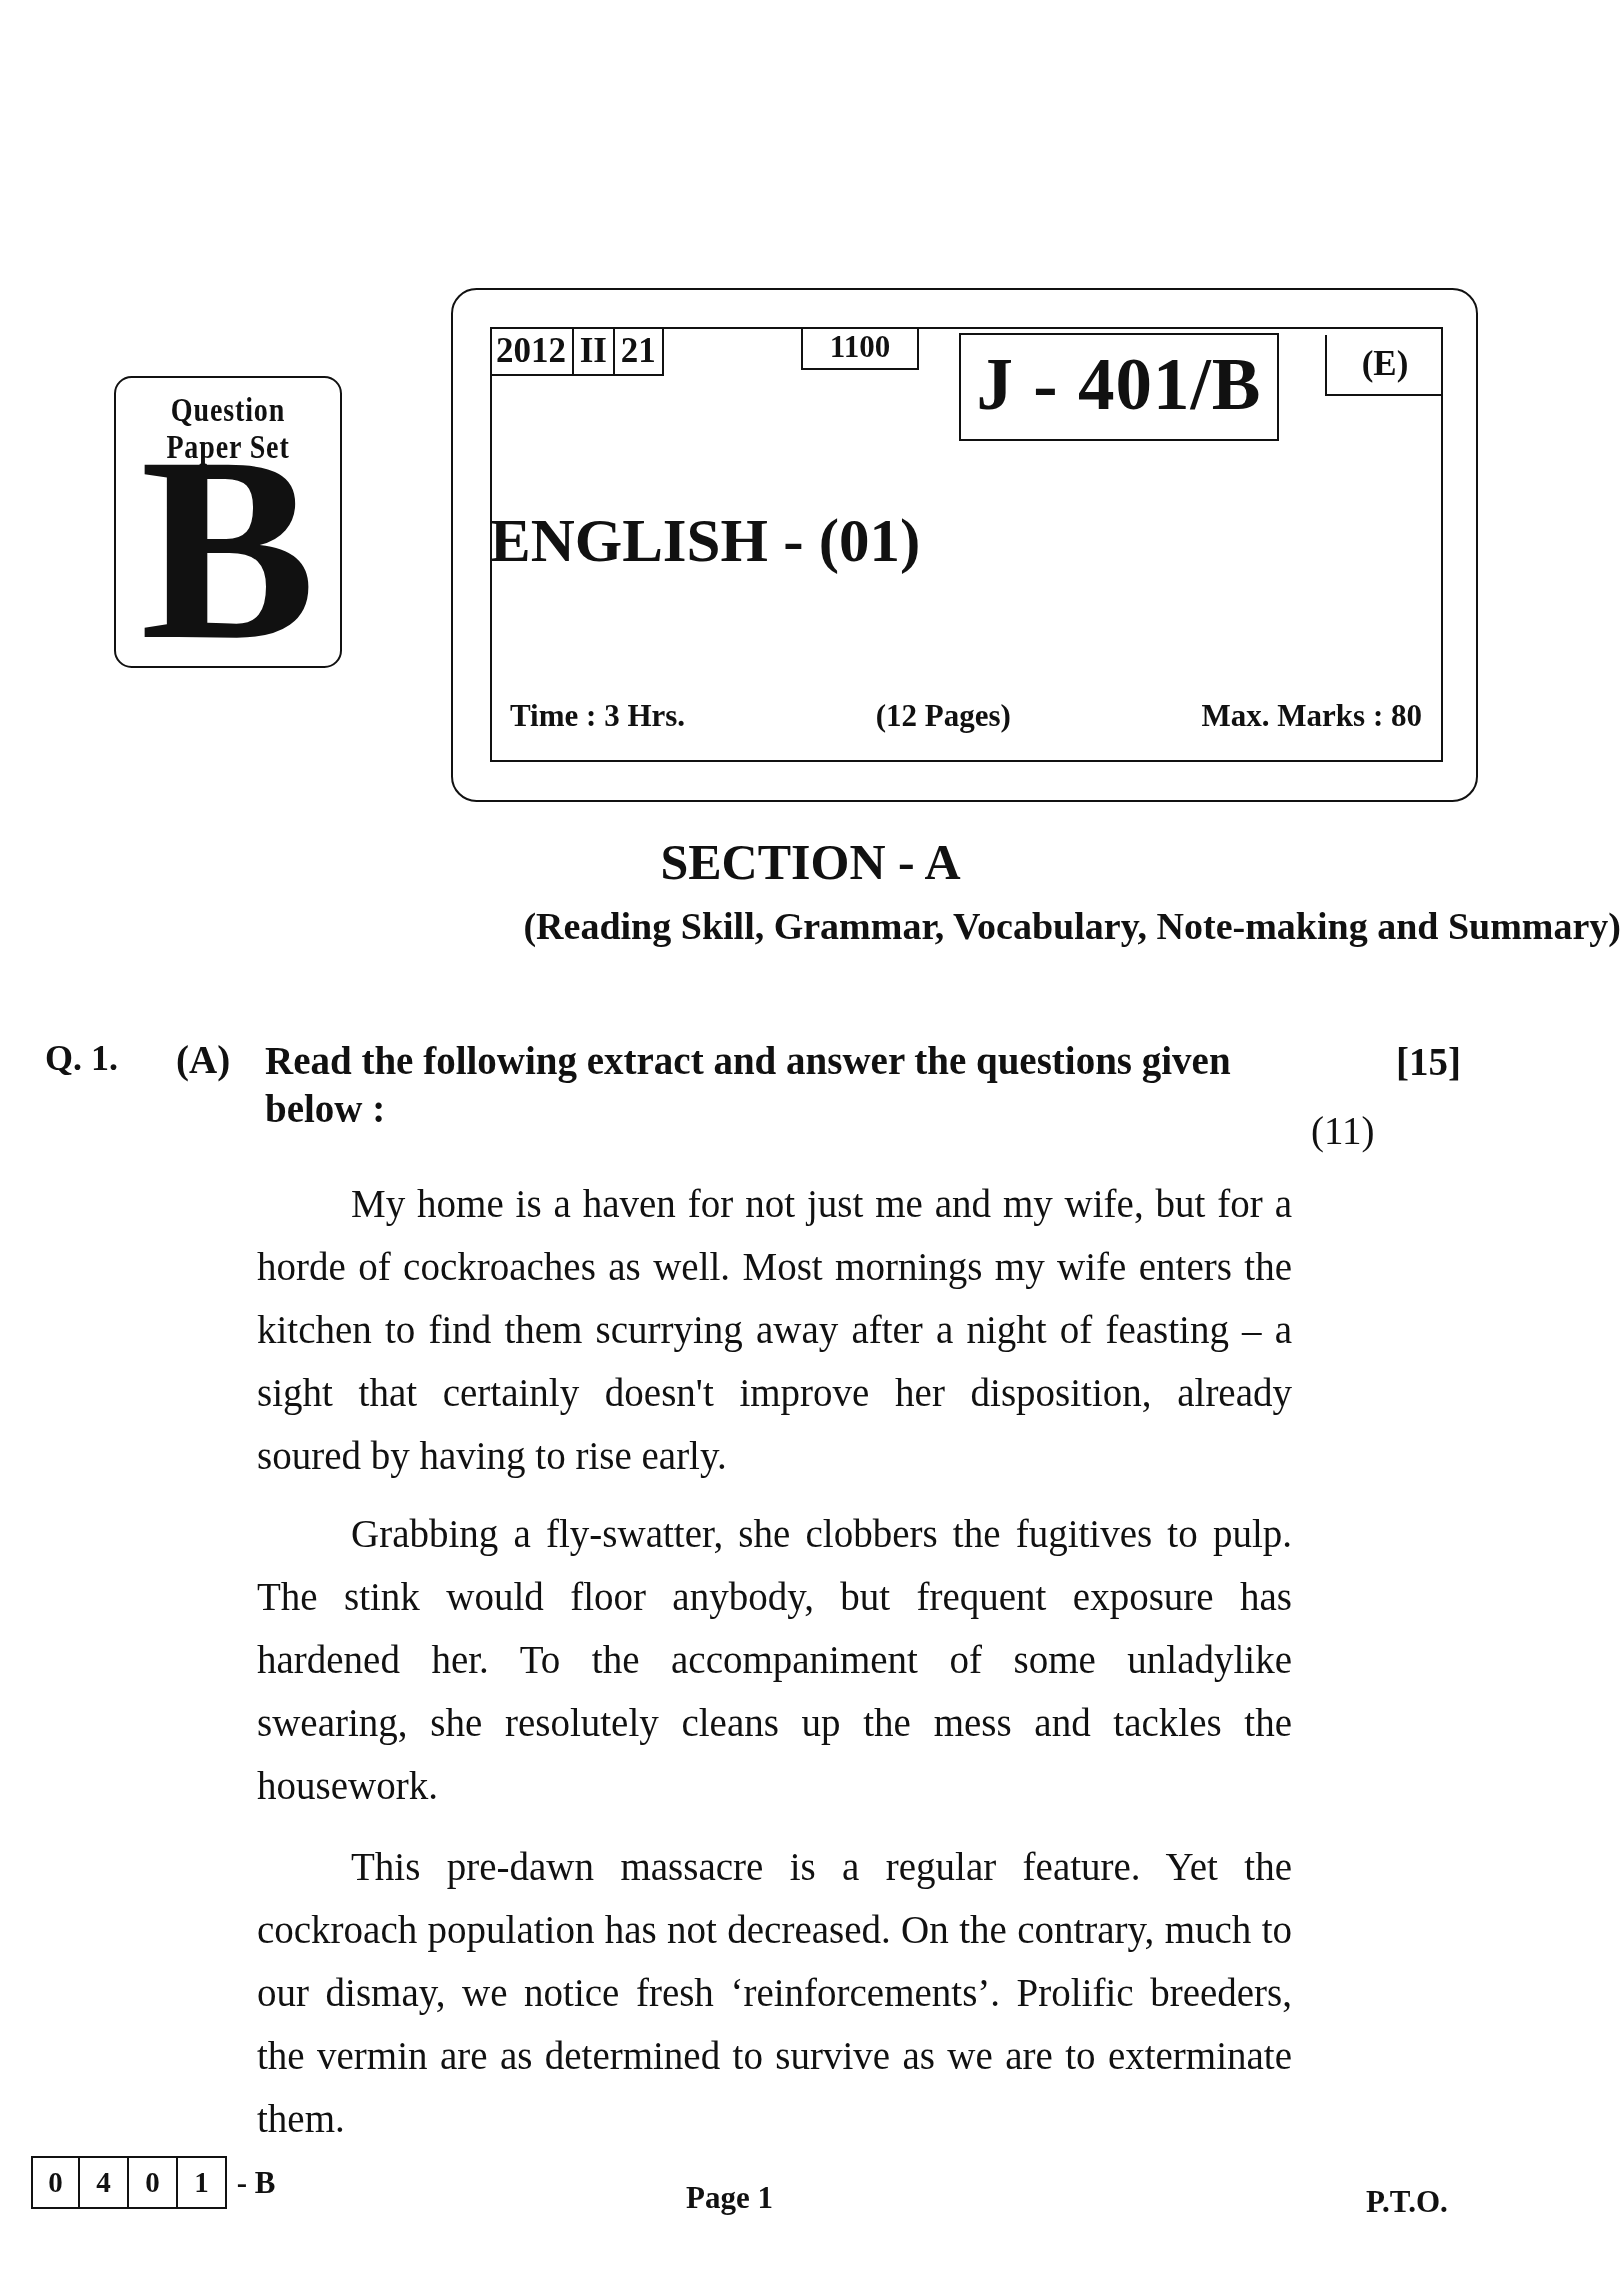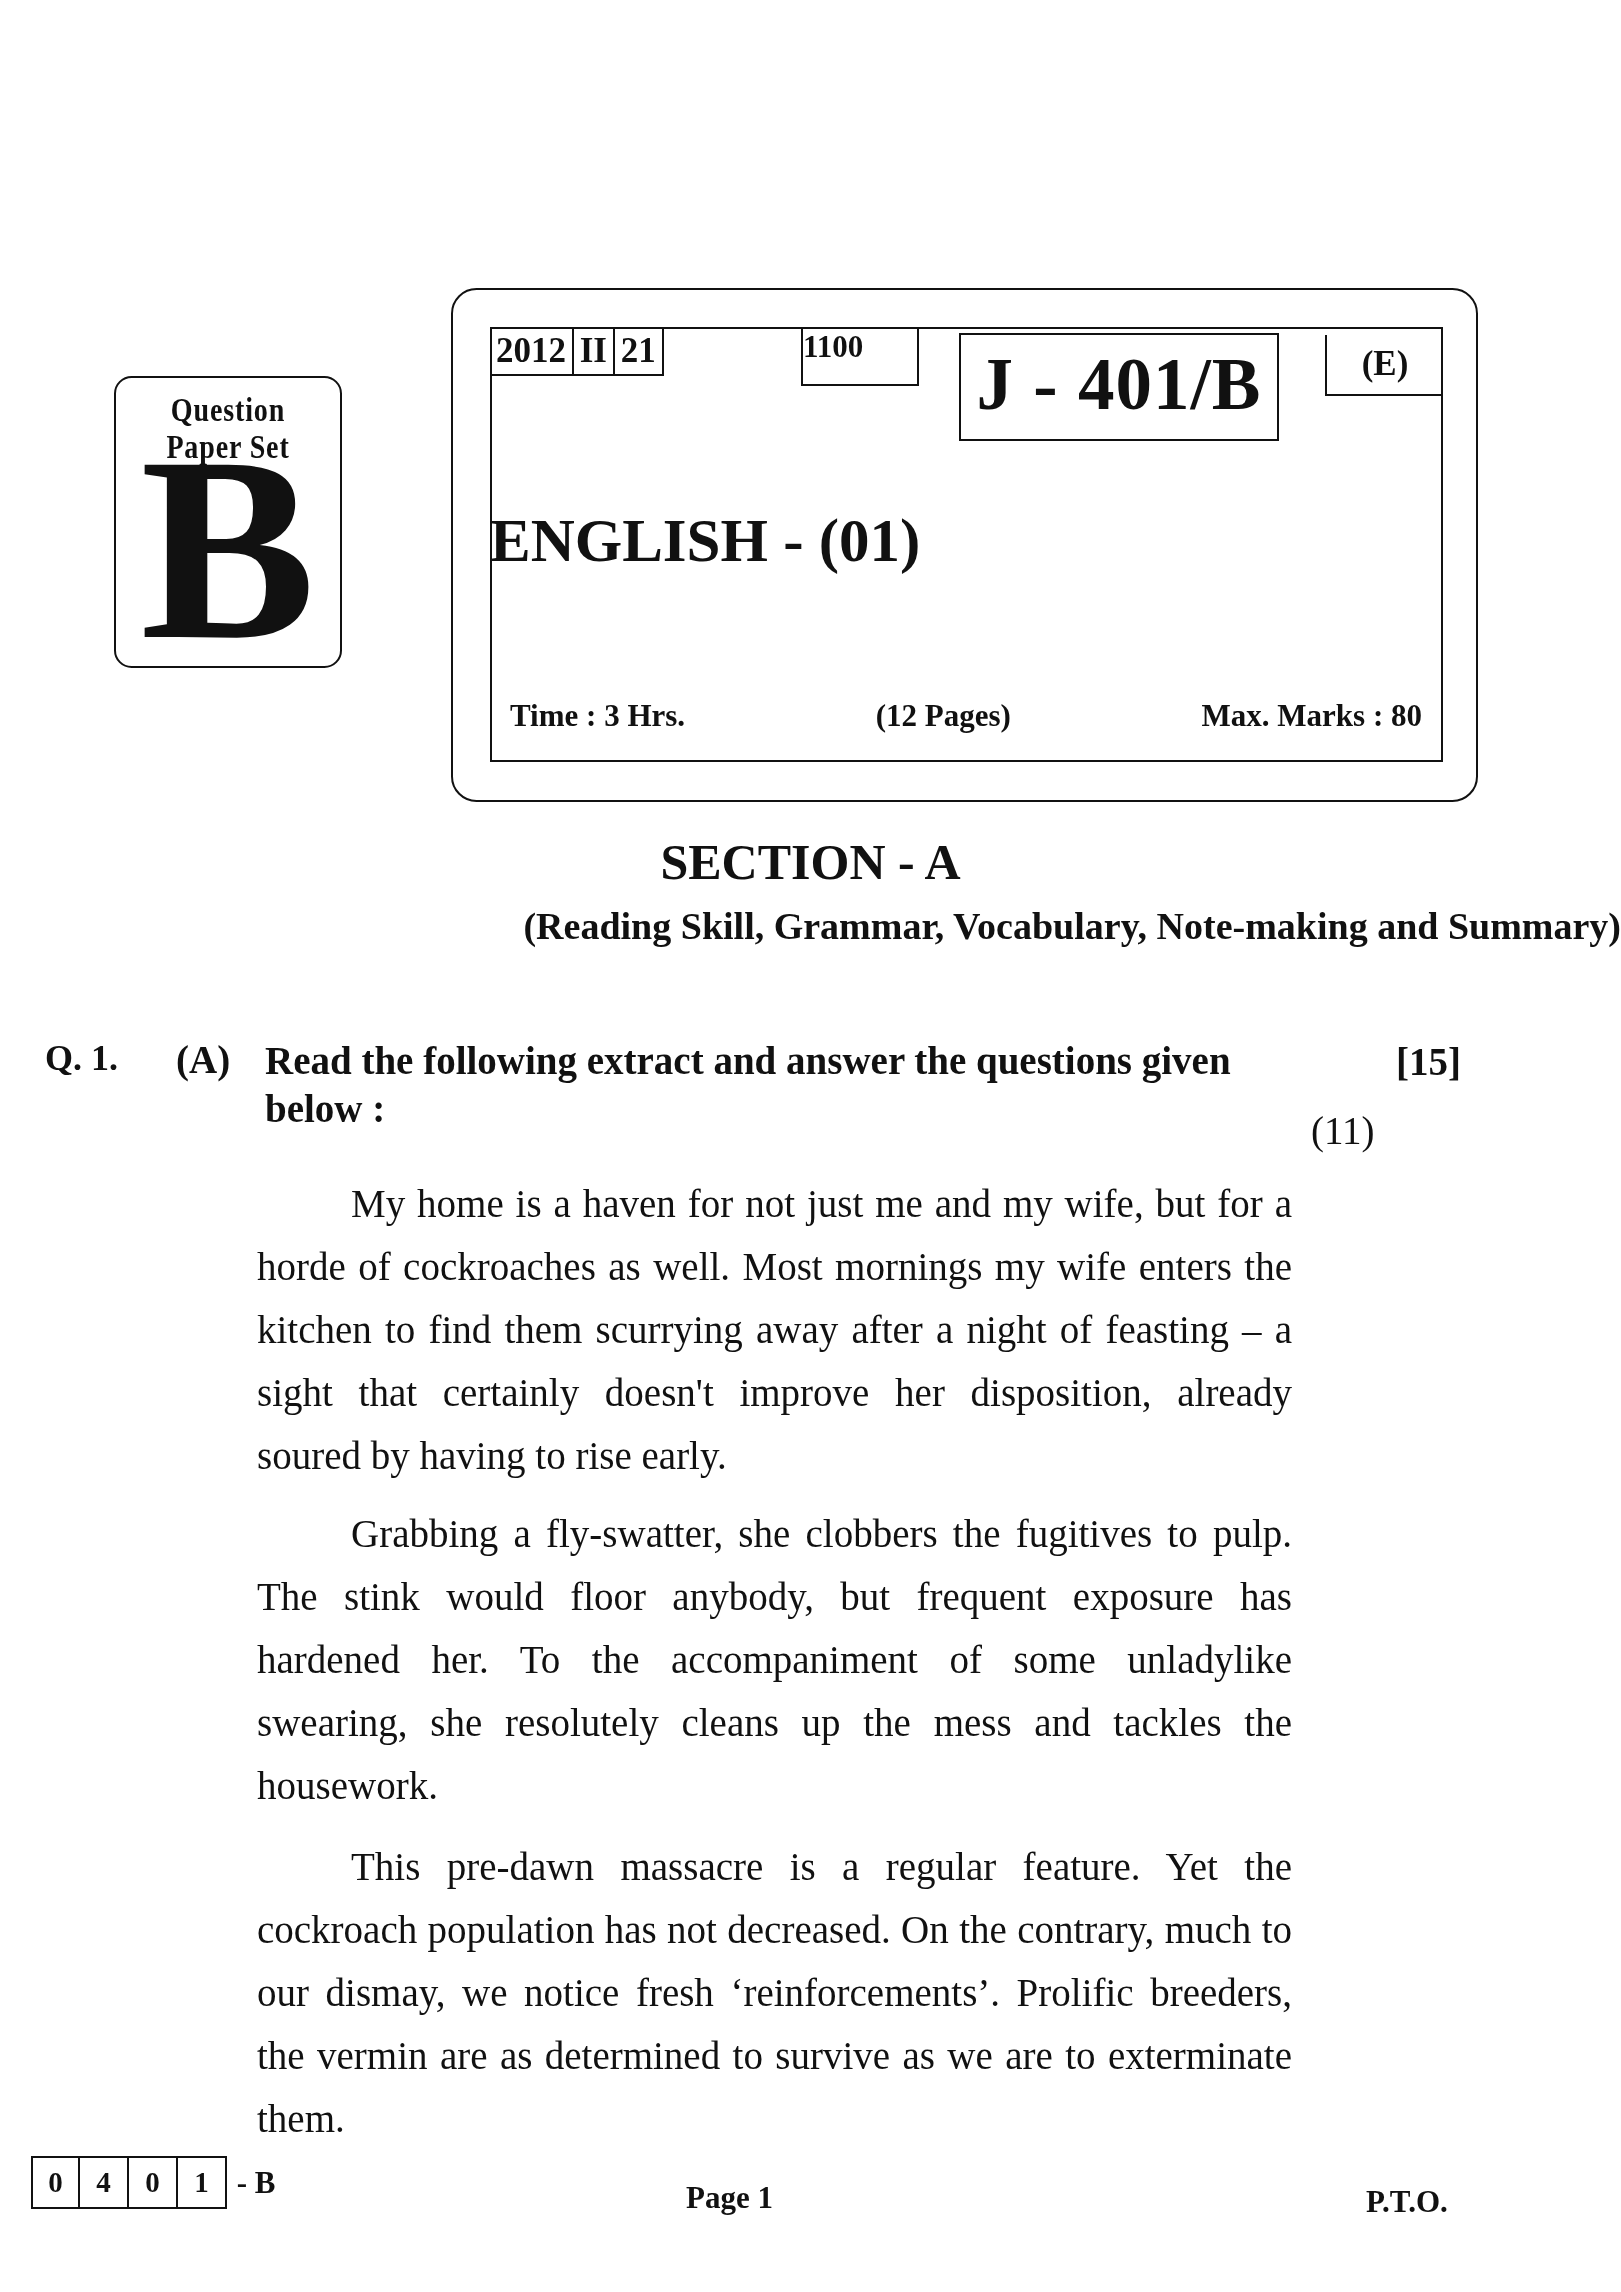--- a/index.html
+++ b/index.html
@@ -34,23 +34,23 @@
     border: 2.9px solid #111; box-sizing: border-box;
   }
   .code-cells { left: 490px; top: 327px; display: flex; }
   .code-cell {
     border: 2.9px solid #111; border-top: none; border-left: none;
     font-size: 35px; font-weight: bold; padding: 0 5.9px; height: 47px; line-height: 47px;
     transform-origin: left;
   }
   .code-cell:first-child { border-left: none; }
   .box-1100 {
-    left: 801px; top: 327px; width: 118px; height: 59px; box-sizing: border-box;
+    left: 801px; top: 327px; width: 118px; height: 43px; box-sizing: border-box;
     border: 2.9px solid #111; border-top: none;
-    font-size: 31px; font-weight: bold; text-align: left; line-height: 39px;
+    font-size: 31px; font-weight: bold; text-align: center; line-height: 39px;
   }
   .paper-code {
     left: 959px; top: 333px; width: 320px; height: 108px; box-sizing: border-box;
     border: 2.9px solid #111;
     font-size: 73px; font-weight: bold; text-align: center; line-height: 100px;
     letter-spacing: 1px;
   }
   .lang-box {
     left: 1325px; top: 335px; width: 118px; height: 61px; box-sizing: border-box;
     border: 2.9px solid #111; border-right: none; border-top: none;

